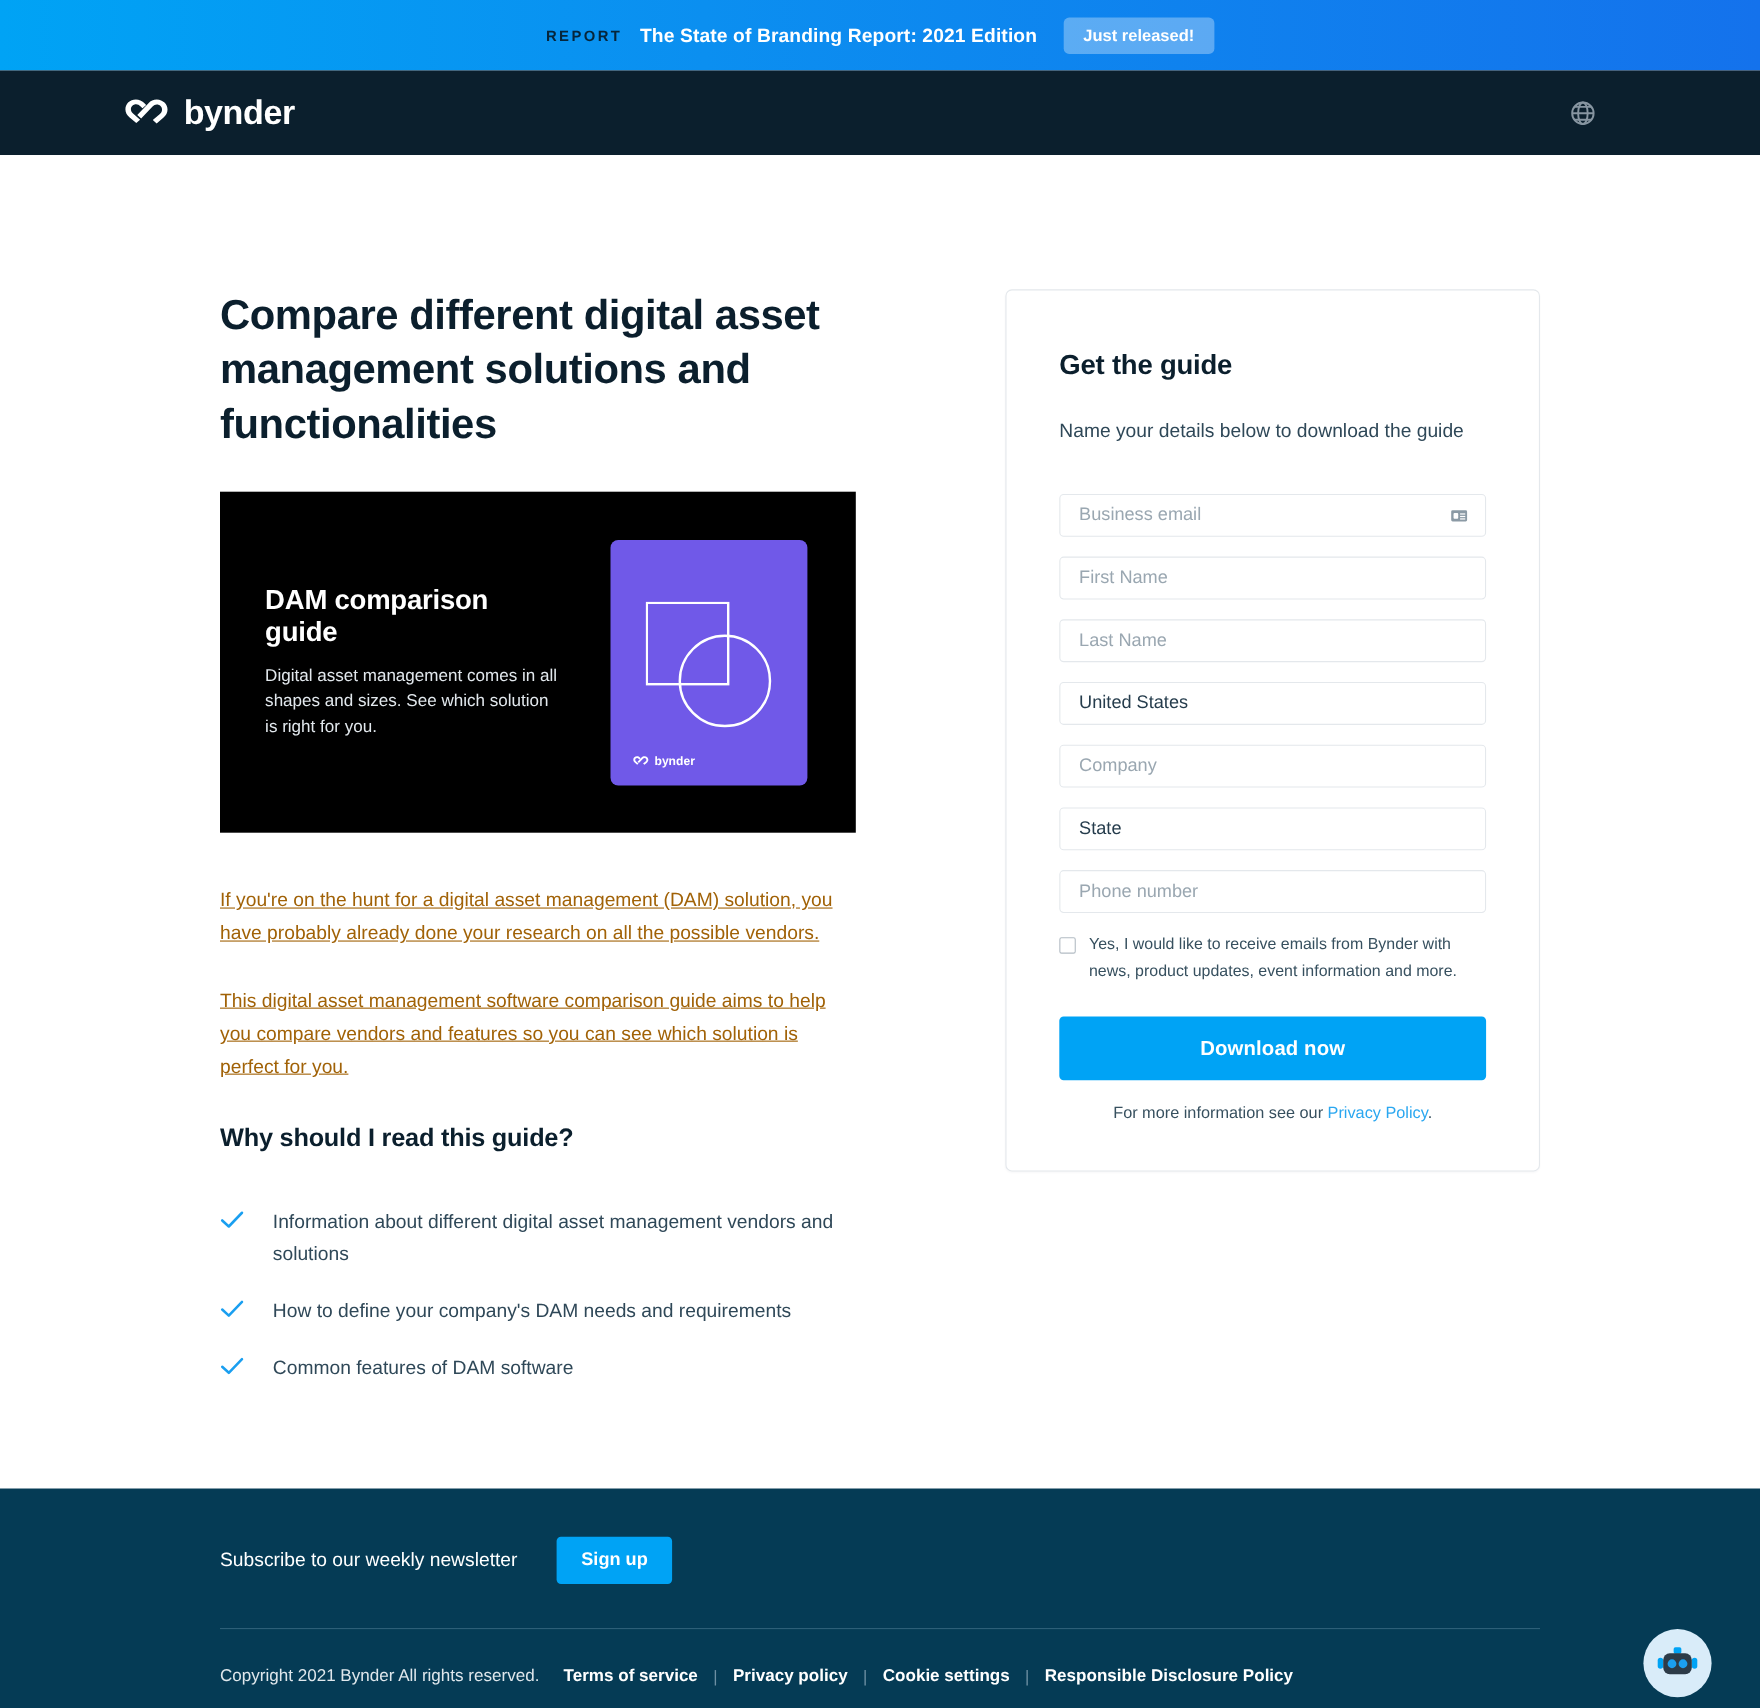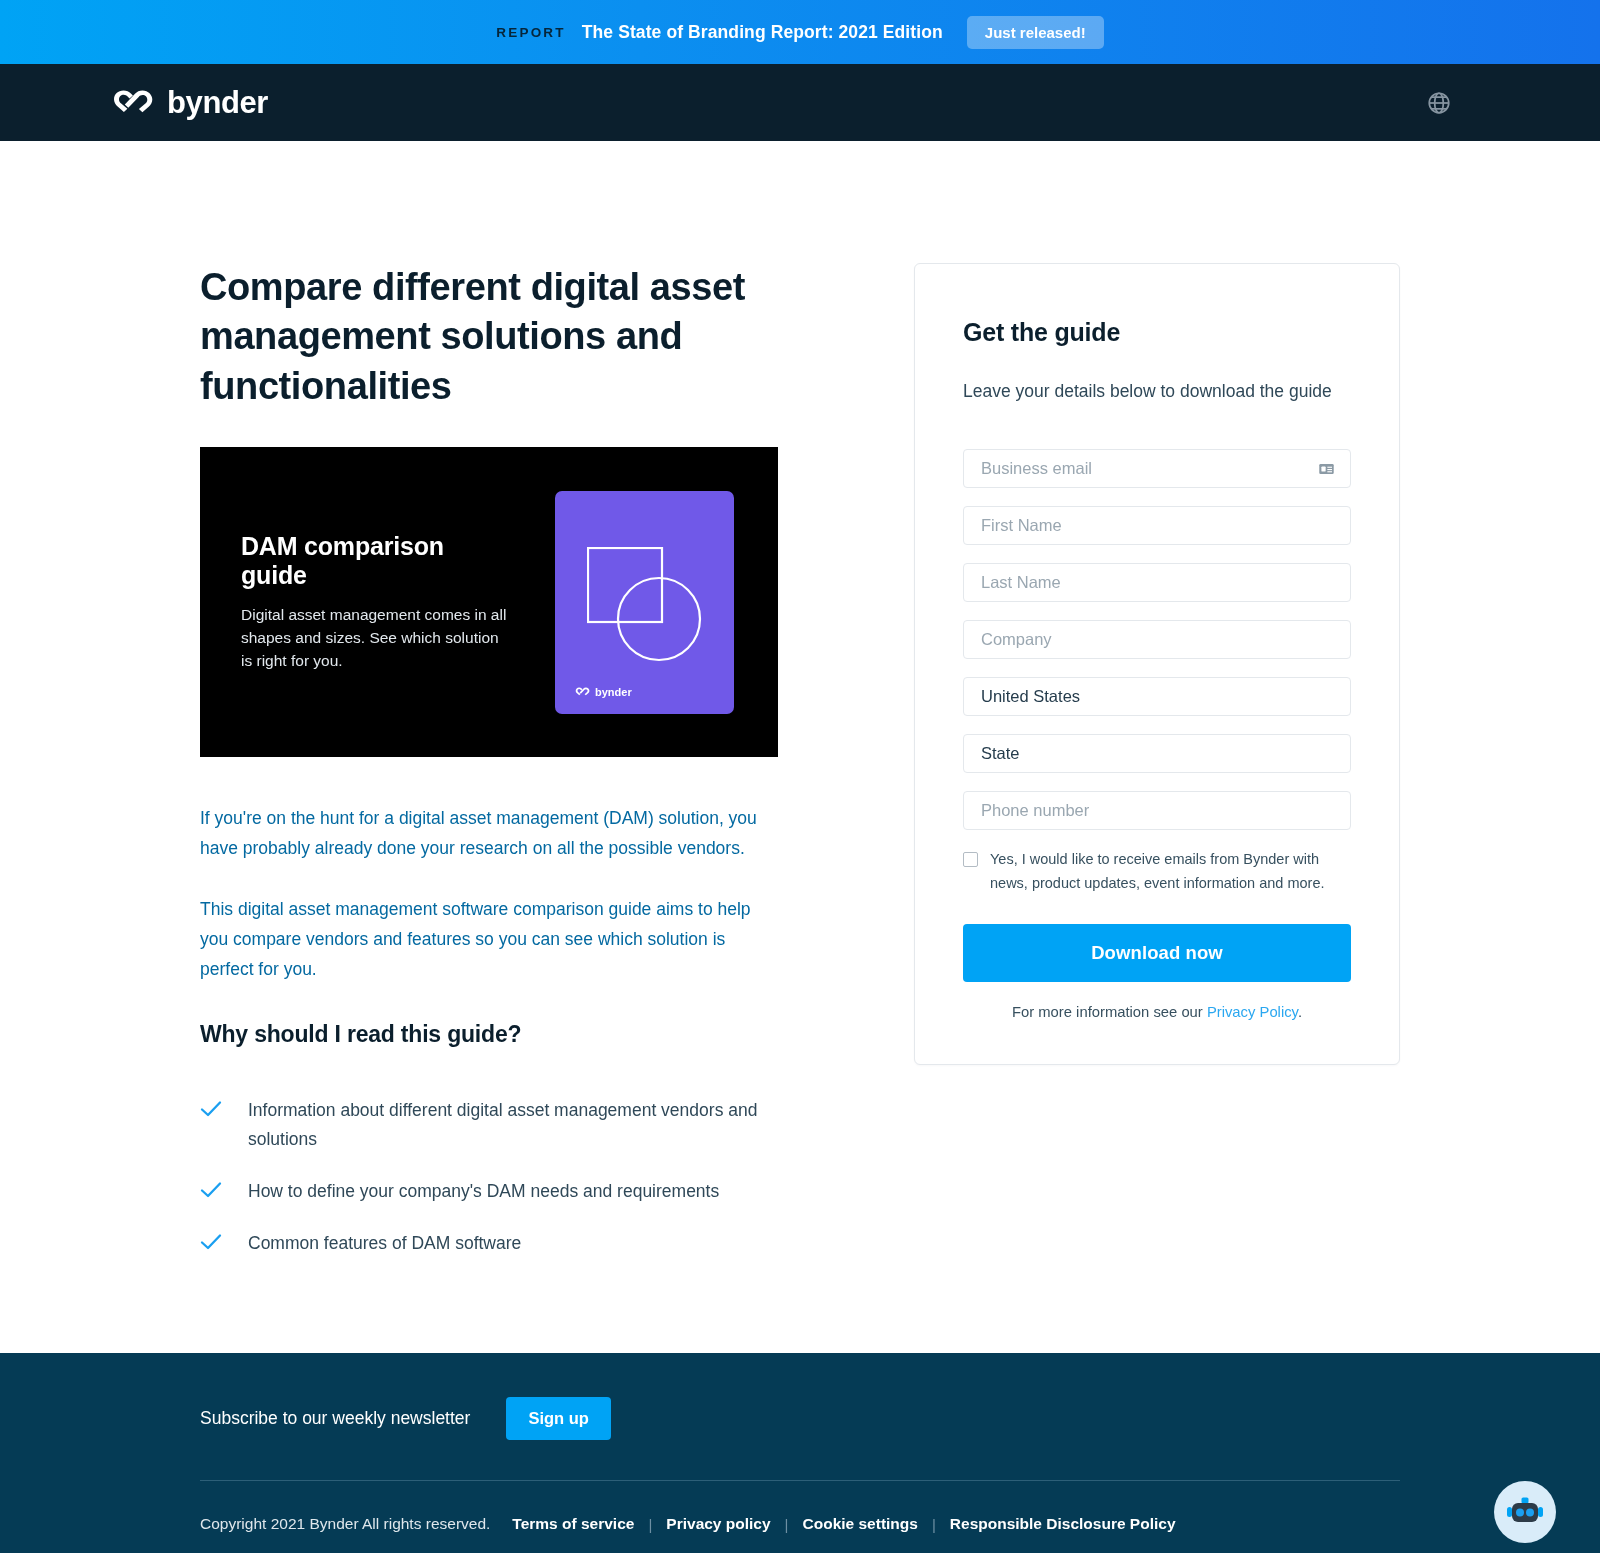--- a/index.html
+++ b/index.html
@@ -138,22 +138,23 @@
   }
   .booklet-logo-word {
     color: #ffffff;
     font-size: 11px;
     font-weight: 700;
   }
 
   .body-para {
     font-size: 17.5px;
     line-height: 1.73;
-    color: #0369a1;
+    color: #a16207;
     margin-bottom: 30px;
+    text-decoration: underline;
   }
   .section-title {
     font-size: 23px;
     font-weight: 700;
     color: #0b1f2d;
     margin-top: 36px;
     margin-bottom: 22px;
     letter-spacing: -0.2px;
   }
   .check-list { list-style: none; margin-top: 48px; }
@@ -417,21 +418,21 @@
               </svg>
           </span>
           <span class="check-text">Common features of DAM software</span>
         </li>
       </ul>
     </div>
 
     <div class="right">
       <div class="form-card">
         <div class="form-title">Get the guide</div>
-        <div class="form-sub">Leave your details below to download the guide</div>
+        <div class="form-sub">Name your details below to download the guide</div>
 
         <div class="field">
           <input type="text" placeholder="Business email" style="">
           <span class="field-icon">
             <svg width="17" height="17" viewBox="0 0 20 20" fill="none" stroke="#6b7b87" stroke-width="1.5">
               <rect x="1.5" y="4" width="17" height="12" rx="1.5" fill="#8b9aa5" stroke="none"></rect>
               <rect x="4" y="7" width="5" height="6" rx="1" fill="#ffffff" stroke="none"></rect>
               <rect x="11" y="7.3" width="5.5" height="1.3" fill="#ffffff" stroke="none"></rect>
               <rect x="11" y="10" width="5.5" height="1.3" fill="#ffffff" stroke="none"></rect>
               <rect x="11" y="12.6" width="5.5" height="1.3" fill="#ffffff" stroke="none"></rect>
@@ -441,25 +442,25 @@
 
         <div class="field">
           <input type="text" placeholder="First Name" style="">
         </div>
 
         <div class="field">
           <input type="text" placeholder="Last Name" style="">
         </div>
 
         <div class="field">
+          <div class="select-box">United States</div>
+        </div>
+
+        <div class="field">
           <input type="text" placeholder="Company" style="">
-        </div>
-
-        <div class="field">
-          <div class="select-box">United States</div>
         </div>
 
         <div class="field">
           <div class="select-box">State</div>
         </div>
 
         <div class="field">
           <input type="text" placeholder="Phone number" style="">
         </div>
 

